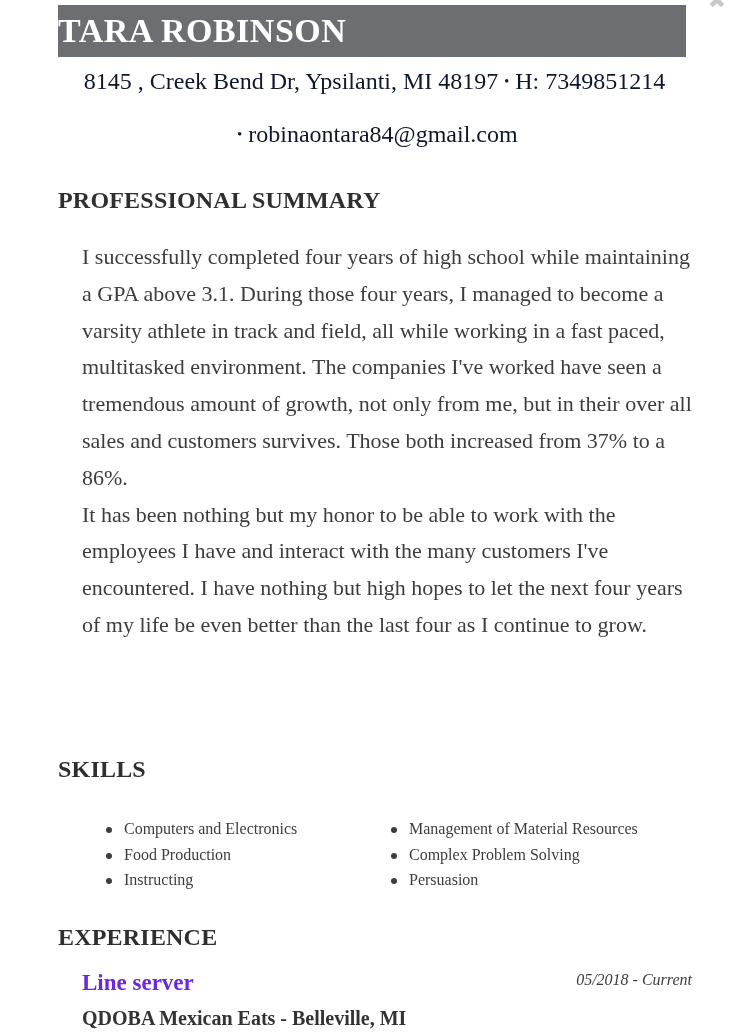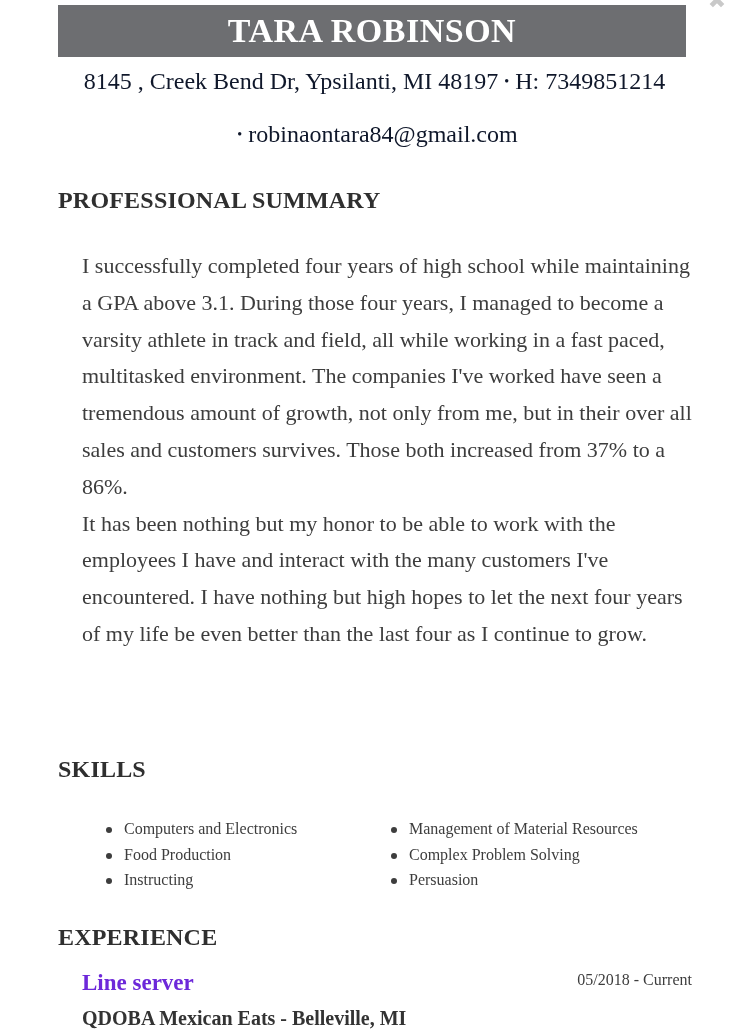--- a/index.html
+++ b/index.html
@@ -9,55 +9,55 @@
     color: #3a3a3a;
   }
   .close-x {
     position: absolute; left: 705px; top: -8px; width: 24px; height: 18px;
     color: #c9c9c9; font-family: "DejaVu Sans", sans-serif; font-size: 22px; font-weight: bold;
     line-height: 18px; text-align: center;
   }
   .name-bar {
     position: absolute; left: 58px; top: 5px; width: 628px; height: 52px;
     background: #6d6e71; color: #ffffff;
-    display: flex; align-items: center; justify-content: center;
+    display: flex; align-items: center; 
     font-weight: bold; font-size: 34px; letter-spacing: 0.5px;
   }
   .contact-line {
     position: absolute; left: 0; width: 749px; text-align: center;
     font-size: 24px; color: #0f172a; white-space: nowrap;
   }
   .contact-line.l1 { top: 68px; }
   .contact-line.l2 { top: 121px; }
   .dot { font-size: 14px; vertical-align: 3px; margin: 0 6px; }
   .section-title {
     position: absolute; left: 58px; font-weight: bold; font-size: 24px; color: #2f2f2f;
     letter-spacing: 0.2px;
   }
   .summary {
-    position: absolute; left: 82px; top: 248px; width: 610px;
+    position: absolute; left: 82px; top: 239px; width: 610px;
     font-size: 22px; line-height: 36.8px; color: #3d3d3d;
   }
   .summary p { margin: 0; }
   .skills {
     position: absolute; left: 90px; top: 802px; width: 600px;
     display: grid; grid-template-columns: 285px 300px; row-gap: 0;
     font-size: 16px; color: #3d3d3d;
   }
   .skills ul { list-style: none; margin: 14px; padding: 0; }
   .skills li { position: relative; padding-left: 20px; height: 25.7px; line-height: 25.7px; }
   .skills li::before {
     content: ""; position: absolute; left: 2px; top: 11px; width: 6px; height: 6px;
     border-radius: 50%; background: #3d3d3d;
   }
   .job-title {
     position: absolute; left: 82px; top: 970px; font-weight: bold; font-size: 23px; color: #6d28d9;
   }
   .job-dates {
-    position: absolute; right: 57px; top: 971px; font-size: 16px; color: #3d3d3d;
+    position: absolute; right: 57px; top: 971px; font-size: 16px; color: #3d3d3d; font-style: italic;
   }
   .job-company {
     position: absolute; left: 82px; top: 1007px; font-weight: bold; font-size: 20px; color: #333;
     white-space: nowrap;
   }
 </style>
 </head>
 <body>
 
 <div class="close-x">✖</div>

